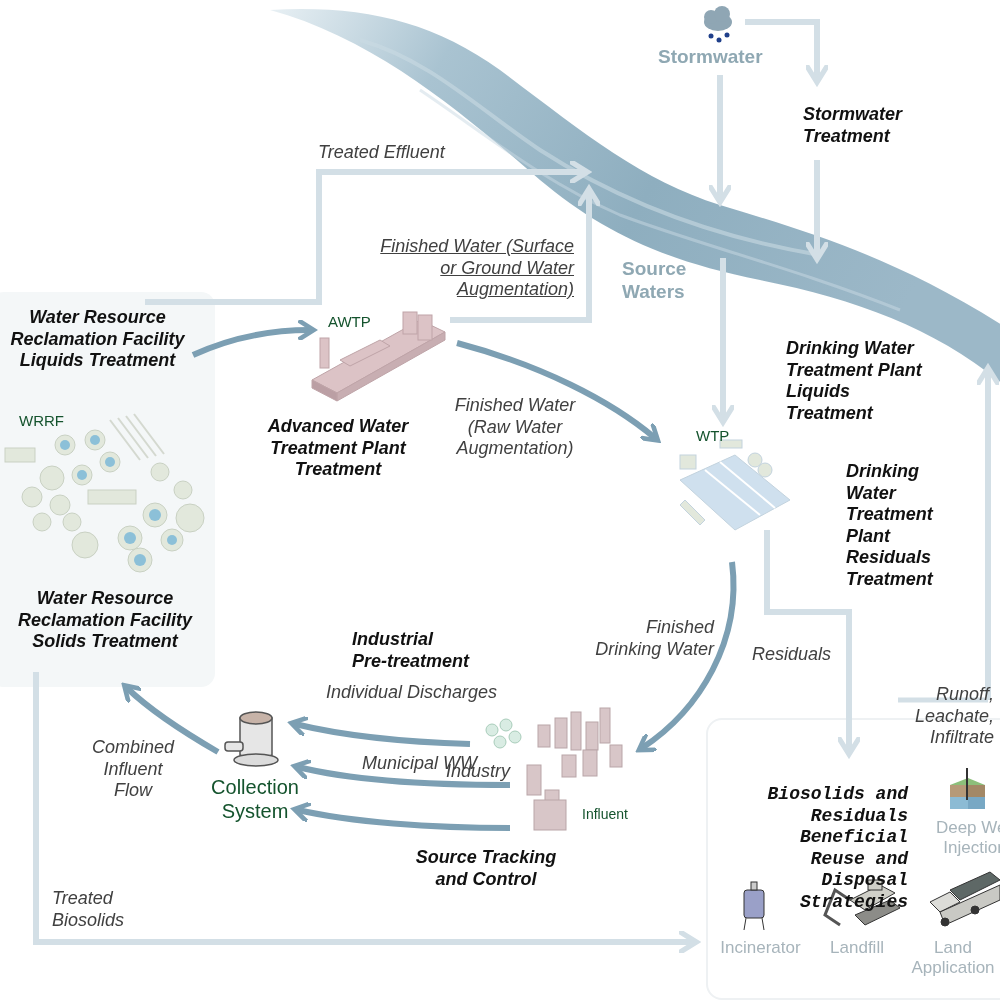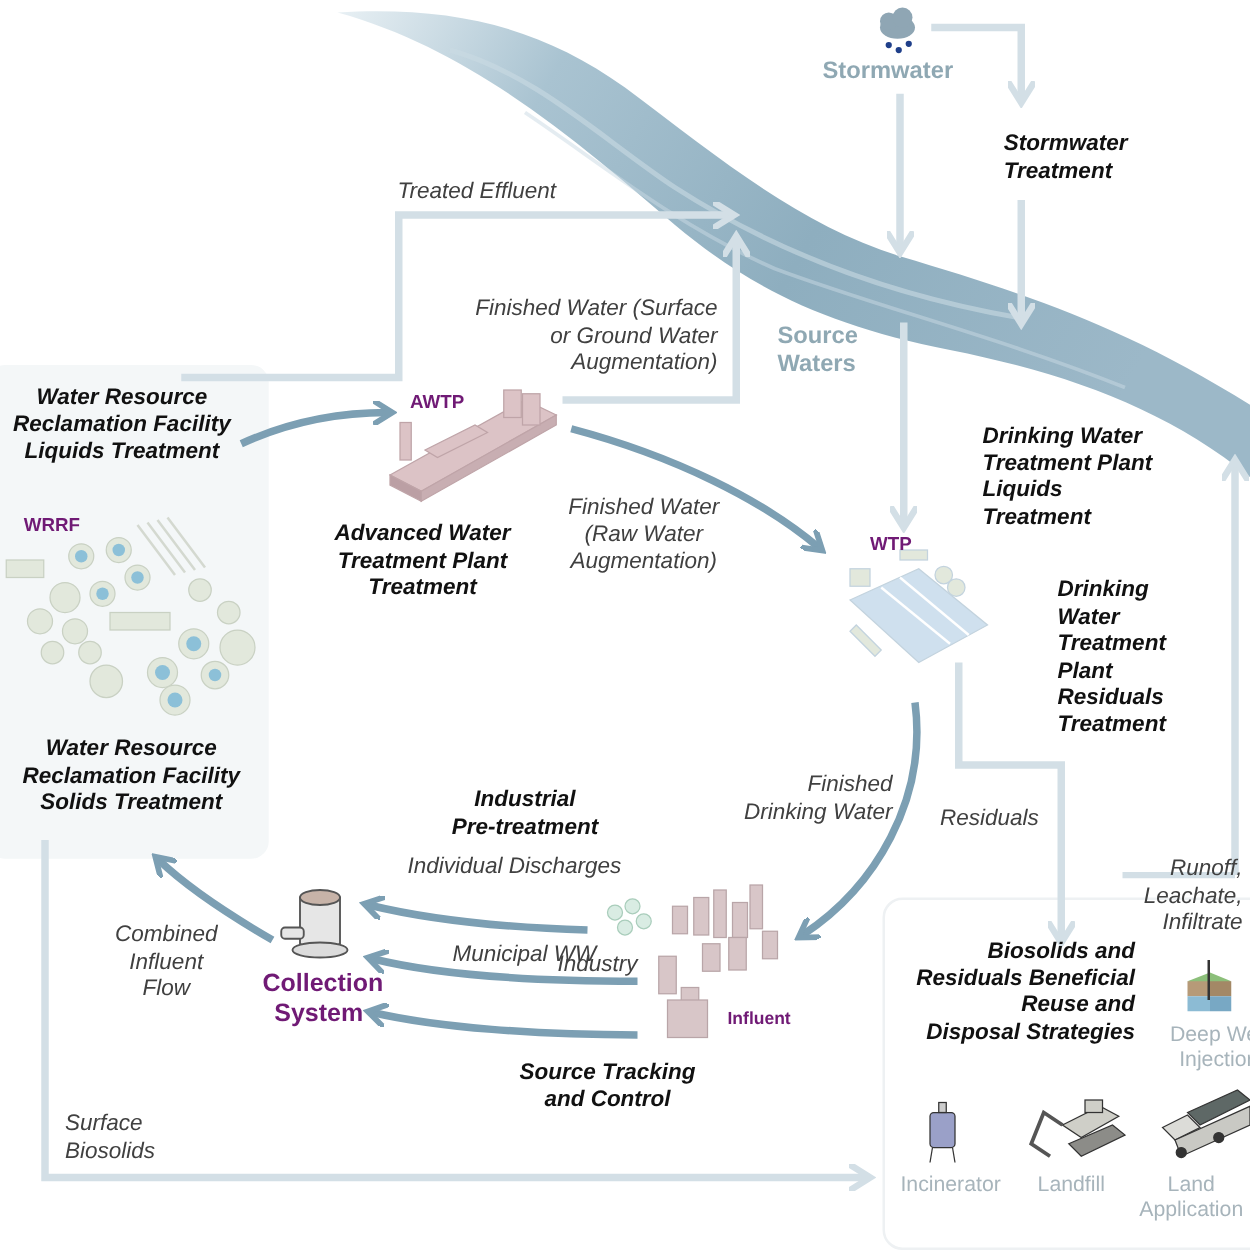--- a/index.html
+++ b/index.html
@@ -1,21 +1,21 @@
 <!DOCTYPE html>
 <html><head>
 <meta charset="utf-8">
 <style>
   html,body{margin:0;padding:0;background:#ffffff;}
   body{width:1000px;height:1000px;position:relative;overflow:hidden;font-family:"Liberation Sans",sans-serif;}
   #canvas{position:absolute;left:0;top:0;width:1000px;height:1000px;}
   .lbl{position:absolute;white-space:pre-line;line-height:1.2;}
   .bold-i{font-weight:bold;font-style:italic;color:#111;font-size:18px;}
   .flow{font-style:italic;color:#404040;font-size:18px;}
-  .facility{font-weight:bold;color:#701a75;font-size:15px;}
+  .facility{font-weight:normal;color:#14532d;font-size:15px;}
   .source{font-weight:bold;color:#8fa8b3;font-size:19px;}
   .method{color:#a7b4bb;font-size:17px;text-align:center;}
   .panel{position:absolute;background:#f4f7f8;border-radius:14px;}
   .panel2{position:absolute;border:2px solid #eef1f3;border-radius:16px;background:#fff;}
 </style>
 </head>
 <body>
 
 <div class="panel" style="left:-10px;top:292px;width:225px;height:395px;"></div>
 <div class="panel2" style="left:706px;top:718px;width:310px;height:278px;"></div>
@@ -205,56 +205,56 @@
 <div class="lbl bold-i" style="left:786px;top:338px;">Drinking Water
 Treatment Plant
 Liquids
 Treatment</div>
 <div class="lbl bold-i" style="left:846px;top:461px;font-style:italic;">Drinking
 Water
 Treatment
 Plant
 Residuals
 Treatment</div>
-<div class="lbl bold-i" style="left:352px;top:629px;width:136px;text-align:center;">Industrial
+<div class="lbl bold-i" style="left:352px;top:629px;width:136px;text-align:left;">Industrial
 Pre-treatment</div>
 <div class="lbl bold-i" style="left:400px;top:847px;width:172px;text-align:center;">Source Tracking
 and Control</div>
-<div class="lbl bold-i" style="left:712px;top:750px;width:196px;text-align:right;">Biosolids and
+<div class="lbl bold-i" style="left:712px;top:784px;width:196px;text-align:right;font-family:Liberation Mono, monospace;">Biosolids and
 Residuals Beneficial
 Reuse and
 Disposal Strategies</div>
 
 <div class="lbl facility" style="left:328px;top:313px;">AWTP</div>
 <div class="lbl facility" style="left:696px;top:427px;">WTP</div>
 <div class="lbl facility" style="left:0px;top:412px;margin-left:19px;">WRRF</div>
 <div class="lbl facility" style="left:210px;top:775px;width:90px;text-align:center;font-size:20px;">Collection
 System</div>
 <div class="lbl facility" style="left:582px;top:806px;font-size:14px;">Influent</div>
 
 <div class="lbl flow" style="left:318px;top:142px;">Treated Effluent</div>
-<div class="lbl flow" style="left:340px;top:236px;width:234px;text-align:right;">Finished Water (Surface
+<div class="lbl flow" style="left:340px;top:236px;width:234px;text-align:right;text-decoration:underline;">Finished Water (Surface
 or Ground Water
 Augmentation)</div>
 <div class="lbl flow" style="left:442px;top:395px;width:146px;text-align:center;">Finished Water
 (Raw Water
 Augmentation)</div>
 <div class="lbl flow" style="left:574px;top:617px;width:140px;text-align:right;">Finished
 Drinking Water</div>
 <div class="lbl flow" style="left:752px;top:644px;">Residuals</div>
 <div class="lbl flow" style="left:894px;top:684px;width:100px;text-align:right;">Runoff,
 Leachate,
 Infiltrate</div>
 <div class="lbl flow" style="left:326px;top:682px;">Individual Discharges</div>
 <div class="lbl flow" style="left:362px;top:753px;">Municipal WW</div>
 <div class="lbl flow" style="left:446px;top:761px;text-align:center;">Industry</div>
 <div class="lbl flow" style="left:78px;top:737px;width:110px;text-align:center;">Combined
 Influent
 Flow</div>
-<div class="lbl flow" style="left:52px;top:888px;">Surface
+<div class="lbl flow" style="left:52px;top:888px;">Treated
 Biosolids</div>
 
 <div class="lbl method" style="left:920px;top:818px;width:110px;">Deep Well
 Injection</div>
 <div class="lbl method" style="left:708px;top:938px;width:105px;">Incinerator</div>
 <div class="lbl method" style="left:822px;top:938px;width:70px;">Landfill</div>
 <div class="lbl method" style="left:898px;top:938px;width:110px;">Land
 Application</div>
 
 </body></html>

